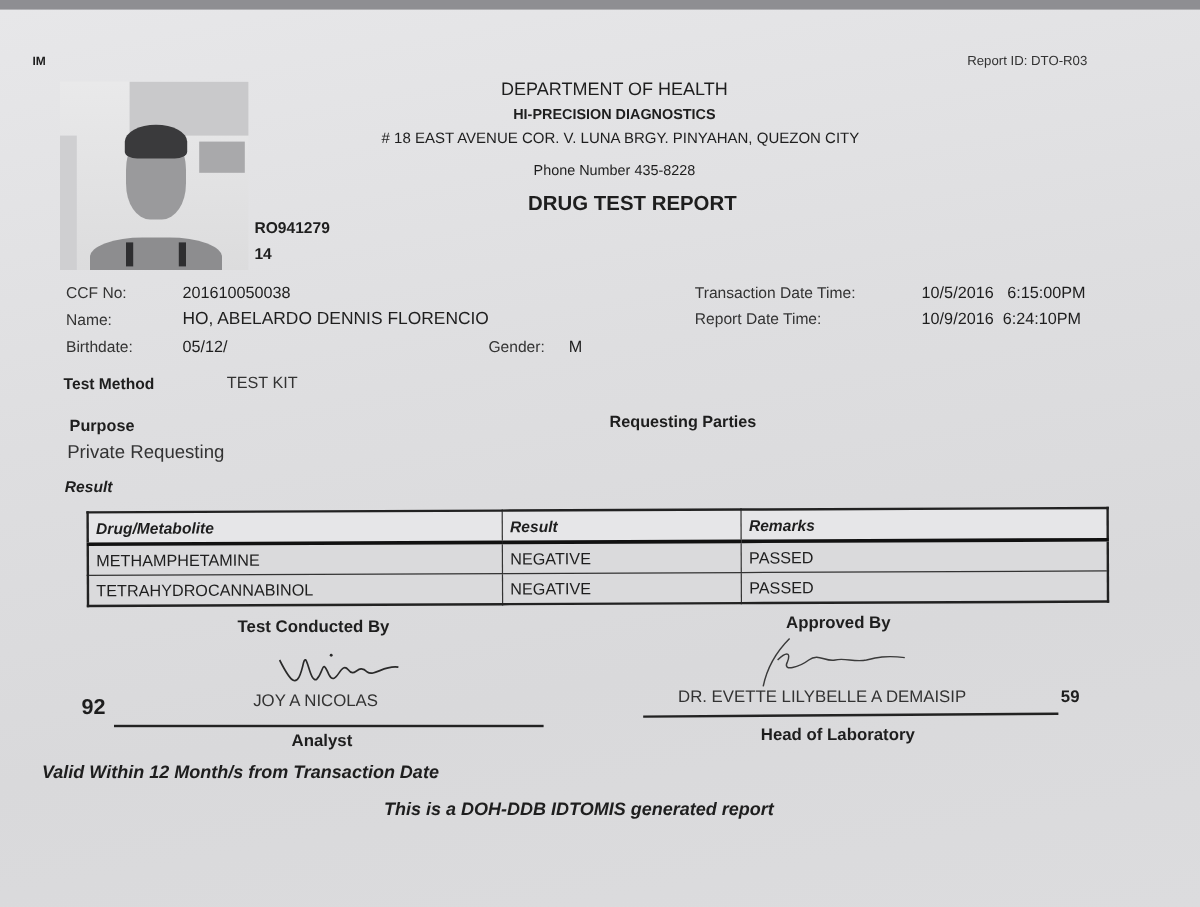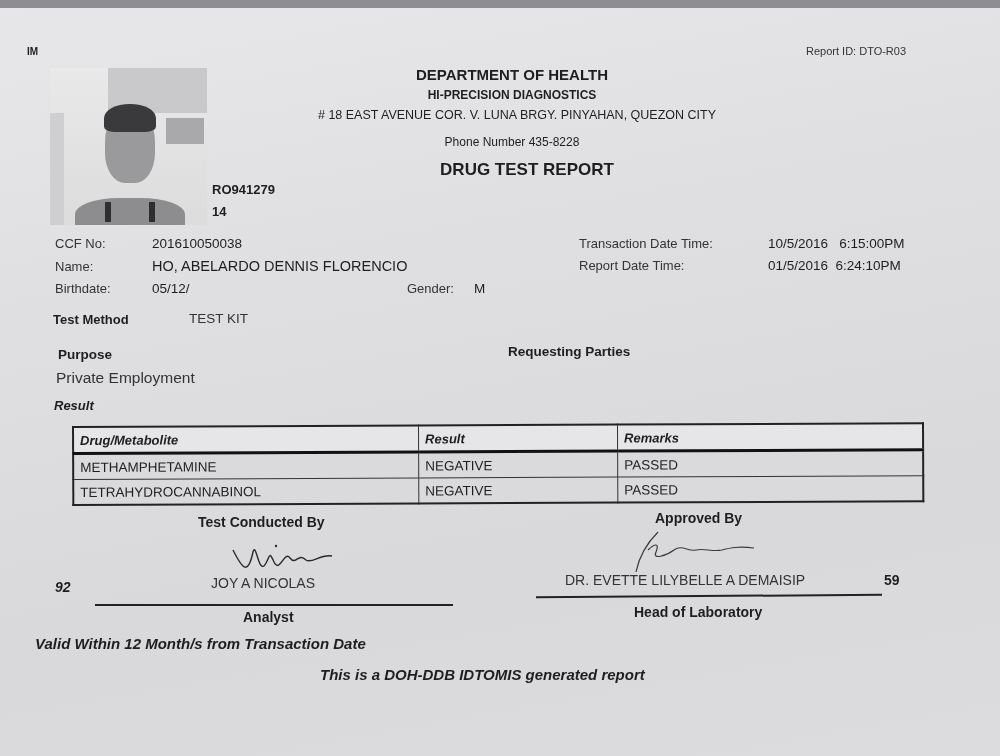--- a/index.html
+++ b/index.html
@@ -14,21 +14,21 @@
     position: absolute; left: 0; top: 8px; width: 1000px; height: 748px;
     background: linear-gradient(170deg, #e7e7e9 0%, #dedee0 40%, #d9d9db 70%, #dcdcde 100%);
   }
   .abs { position: absolute; white-space: nowrap; }
   .b { font-weight: bold; }
   .i { font-style: italic; }
 
   .im { left: 27px; top: 38px; font-size: 10px; font-weight: bold; }
   .report-id { left: 806px; top: 37px; font-size: 11px; color: #333; }
 
-  .h-dept { left: 0; width: 1000px; text-align: center; top: 58px; font-size: 15px; font-weight: bold; padding-left: 24px; box-sizing: border-box; }
+  .h-dept { left: 0; width: 1000px; text-align: center; top: 58px; font-size: 15px; font-weight: normal; padding-left: 24px; box-sizing: border-box; }
   .h-lab { left: 0; width: 1000px; text-align: center; top: 80px; font-size: 12px; font-weight: bold; padding-left: 24px; box-sizing: border-box;}
   .h-addr { left: 0; width: 1000px; text-align: center; top: 100px; font-size: 12.5px; padding-left: 34px; box-sizing: border-box; }
   .h-phone { left: 0; width: 1000px; text-align: center; top: 127px; font-size: 12px; padding-left: 24px; box-sizing: border-box;}
   .h-title { left: 15px; width: 1000px; text-align: center; top: 152px; font-size: 17px; font-weight: bold; padding-left: 24px; box-sizing: border-box;}
 
   .photo {
     position: absolute; left: 50px; top: 60px; width: 157px; height: 157px;
     background: linear-gradient(180deg, #e9e9ea 0%, #dcdcdd 100%);
     overflow: hidden;
   }
@@ -99,27 +99,27 @@
   <div class="abs lbl" style="left:55px; top:273px;">Birthdate:</div>
   <div class="abs val" style="left:152px; top:273px;">05/12/</div>
 
   <div class="abs lbl" style="left:407px; top:273px;">Gender:</div>
   <div class="abs val" style="left:474px; top:273px;">M</div>
 
   <div class="abs lbl" style="left:579px; top:228px;">Transaction Date Time:</div>
   <div class="abs val" style="left:768px; top:228px; white-space:pre;">10/5/2016   6:15:00PM</div>
 
   <div class="abs lbl" style="left:579px; top:250px;">Report Date Time:</div>
-  <div class="abs val" style="left:768px; top:250px; white-space:pre;">01/5/2016  6:24:10PM</div>
+  <div class="abs val" style="left:768px; top:250px; white-space:pre;">10/9/2016  6:24:10PM</div>
 
   <div class="abs b" style="left:53px; top:304px; font-size:13px;">Test Method</div>
   <div class="abs" style="left:189px; top:303px; font-size:13.5px; color:#333;">TEST KIT</div>
 
   <div class="abs b" style="left:58px; top:339px; font-size:13.5px;">Purpose</div>
-  <div class="abs" style="left:56px; top:361px; font-size:15.5px; color:#333;">Private Employment</div>
+  <div class="abs" style="left:56px; top:361px; font-size:15.5px; color:#333;">Private Requesting</div>
 
   <div class="abs b" style="left:508px; top:336px; font-size:13.5px;">Requesting Parties</div>
 
   <div class="abs b i" style="left:54px; top:390px; font-size:13px;">Result</div>
 
   <table class="tbl">
     <thead>
       <tr>
         <th style="width:332px;">Drug/Metabolite</th>
         <th style="width:186px;">Result</th>
@@ -138,21 +138,21 @@
         <td>PASSED</td>
       </tr>
     </tbody>
   </table>
 
   <div class="abs b" style="left:198px; top:506px; font-size:14px;">Test Conducted By</div>
   <svg class="sig-scrawl" style="left:228px; top:532px;" width="120" height="40" viewBox="0 0 120 40">
     <path d="M5 10 C 15 30, 20 35, 25 12 C 28 2, 30 30, 36 26 C 42 20, 40 8, 46 22 C 52 34, 56 10, 62 18 C 68 26, 70 12, 78 20 C 84 24, 92 14, 104 16" fill="none" stroke="#2a2a2a" stroke-width="1.4"></path>
     <circle cx="48" cy="6" r="1.2" fill="#2a2a2a"></circle>
   </svg>
-  <div class="abs b" style="left:55px; top:571px; font-size:14px;font-style:italic;">92</div>
+  <div class="abs b" style="left:68px; top:571px; font-size:18px;">92</div>
   <div class="abs" style="left:211px; top:567px; font-size:14px; color:#333;">JOY A NICOLAS</div>
   <div class="sig-line" style="left:95px; top:596px; width:358px;"></div>
   <div class="abs b" style="left:243px; top:601px; font-size:14px;">Analyst</div>
 
   <div class="abs b" style="left:655px; top:502px; font-size:14px;">Approved By</div>
   <svg class="sig-scrawl" style="left:630px; top:520px;" width="140" height="48" viewBox="0 0 140 48">
     <path d="M28 4 C 14 18, 8 34, 6 44 M18 22 C 24 16, 30 14, 26 24 C 22 32, 36 28, 44 22 C 52 16, 58 24, 66 22 C 74 20, 82 24, 92 22 C 100 20, 108 18, 124 20" fill="none" stroke="#3a3a3a" stroke-width="1.2"></path>
   </svg>
   <div class="abs" style="left:565px; top:564px; font-size:14px; color:#333;">DR. EVETTE LILYBELLE A DEMAISIP</div>
   <div class="abs b" style="left:884px; top:564px; font-size:14px;">59</div>

